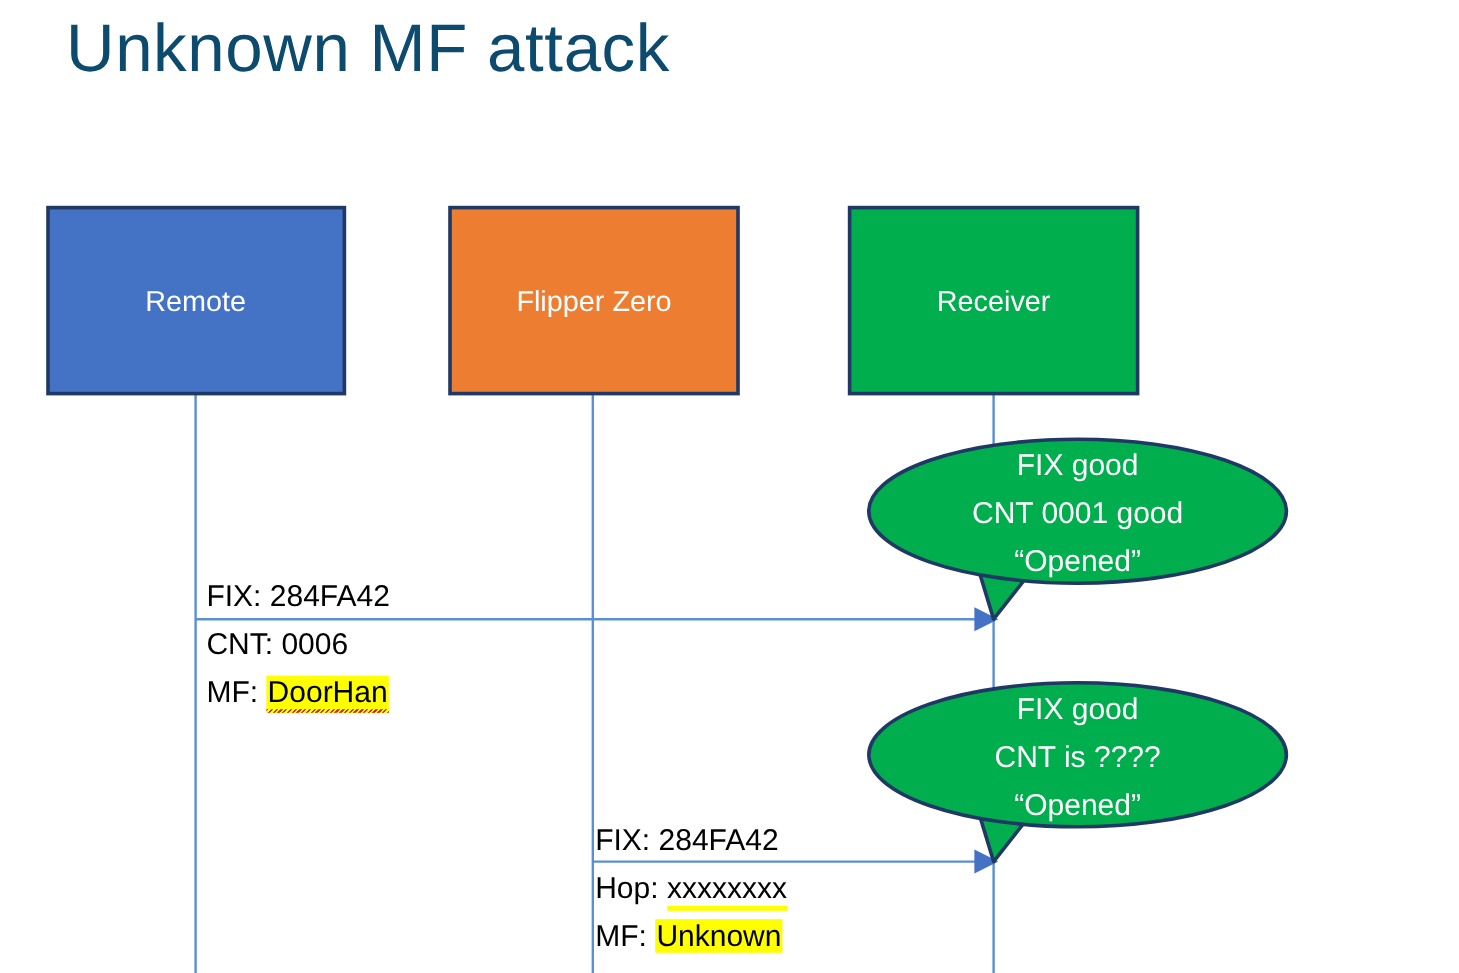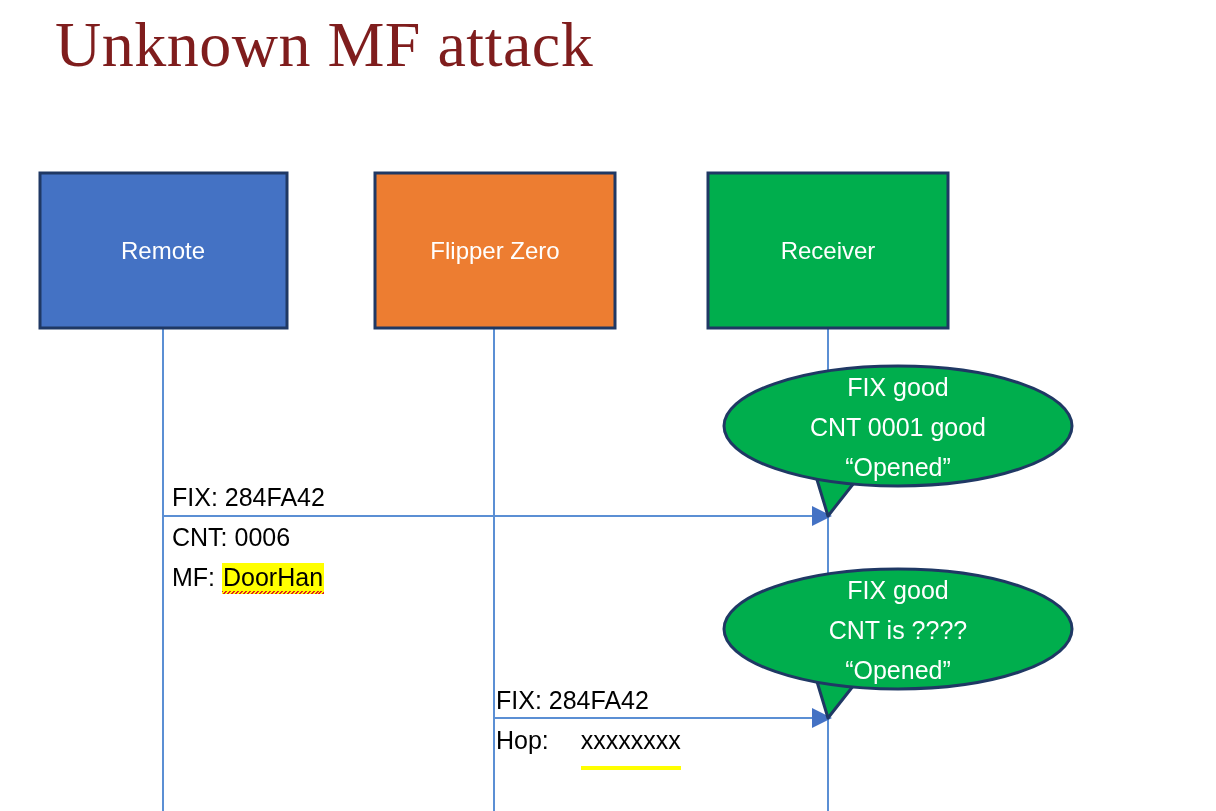--- a/index.html
+++ b/index.html
@@ -14,28 +14,27 @@
     overflow: hidden;
     font-family: "Liberation Sans", sans-serif;
     color: #000000;
   }
 
   
   #slide-title {
     position: absolute;
     left: 55px;
     top: 8px;
-    font-size: 64px;
+    font-size: 56px;
     font-weight: 400;
     font-stretch: condensed;
     letter-spacing: 0.5px;
-    color: #7f1d1d;
+    color: #0c4a6e;
     line-height: 1.15;
     white-space: nowrap;
-    font-family: Liberation Serif, serif;
   }
 
   
   #diagram {
     position: absolute;
     left: 0;
     top: 0;
     width: 1216px;
     height: 811px;
   }
@@ -78,22 +77,21 @@
     background-repeat: repeat-x;
     background-position: left bottom;
     padding-bottom: 3px;
   }
   .hl-underline {
     background-image:
       linear-gradient(#FFFF00, #FFFF00);
     background-size: 100% 4px;
     background-repeat: no-repeat;
     background-position: left bottom;
-    padding-bottom: 16px;
-    margin-left: 25px;
+    padding-bottom: 5px;
   }
 </style>
 </head>
 <body>
 
 <div id="slide-title">Unknown MF attack</div>
 
 <svg id="diagram" viewBox="0 0 1216 811" xmlns="http://www.w3.org/2000/svg">
 
   <line x1="163" y1="328" x2="163" y2="811" stroke="#5B8FD4" stroke-width="2"></line>
@@ -154,13 +152,16 @@
   </span>
 </div>
 
 <div class="msg-block" id="msg-block-2" style="left:496px; top:680px;">
   <span class="msg-line">
     <span>FIX: </span><span>284FA42</span>
   </span>
   <span class="msg-line">
     <span>Hop: </span><span class="squiggle hl-underline">xxxxxxxx</span>
   </span>
+  <span class="msg-line">
+    <span>MF: </span><span class="hl">Unknown</span>
+  </span>
 </div>
 
 </body></html>

